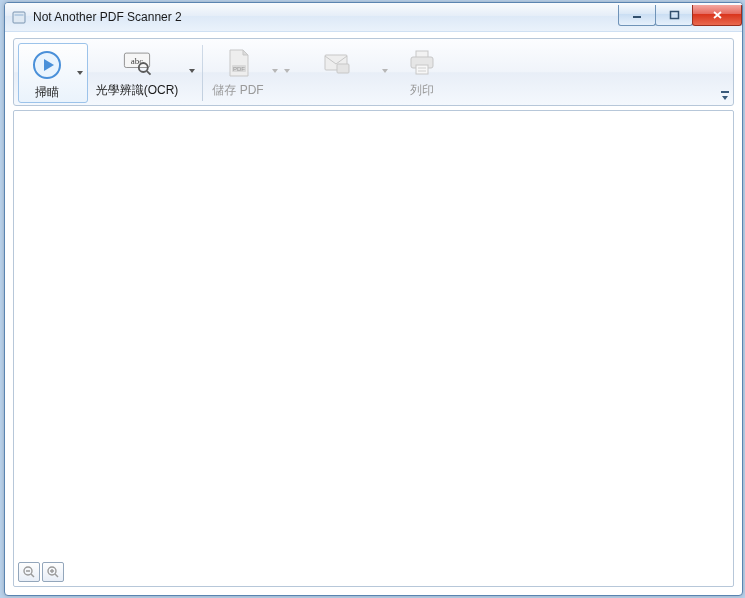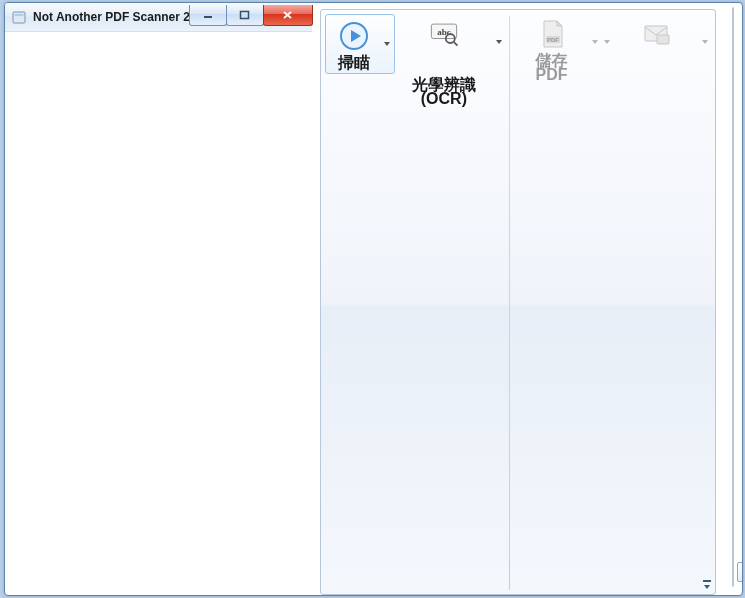--- a/index.html
+++ b/index.html
@@ -1,19 +1,19 @@
 <!DOCTYPE html>
 <html><head>
 <meta charset="utf-8">
 <style>
   html,body{margin:0;padding:0;font-family:"Microsoft JhengHei","Segoe UI",Tahoma,sans-serif;font-size:12px;}
   body{background:#b9d1ea;width:745px;height:598px;overflow:hidden;}
   .window{position:absolute;left:4px;top:2px;width:737px;height:592px;
     background:#fff;border:1px solid #5a84b0;border-radius:4px;box-shadow:0 0 4px rgba(0,0,0,.2);
-    display:flex;flex-direction:row;overflow:hidden;font-weight:bold;}
+    display:flex;flex-direction:column;overflow:hidden;}
   
   .titlebar{height:28px;background:linear-gradient(#f9fbfd,#e6eef8 45%,#dde9f7 46%,#eaf2fb);
     border-bottom:1px solid #cfe0f3;display:flex;align-items:center;padding:0 0 0 6px;}
   .titlebar .app-ico{width:16px;height:16px;margin-right:6px;}
   .titlebar .title{color:#1a1a1a;flex:0 0 auto;}
   .titlebar .spacer{flex:1;}
   .win-btns{display:flex;height:20px;margin-top:-4px;}
   .win-btn{width:36px;height:20px;border:1px solid #6f93b8;border-top:none;margin-left:-1px;
     background:linear-gradient(#f3f8fd,#d9e7f6 45%,#cadef3 46%,#e6f0fb);
     border-bottom-left-radius:3px;border-bottom-right-radius:3px;
@@ -24,21 +24,21 @@
   .win-btns .win-btn:last-child{border-bottom-right-radius:3px;}
   .win-btn svg{display:block;}
   
   .toolstrip{margin:6px 8px 0 8px;border:1px solid #b7c7d9;border-radius:3px;
     background:linear-gradient(#fcfdff,#f0f4fa 50%,#e8eef7 51%,#f4f8fd);
     padding:4px 4px 2px 4px;display:flex;align-items:flex-start;position:relative;}
   .tool{display:flex;flex-direction:column;align-items:center;justify-content:flex-start;
     padding:2px 4px 2px 4px;min-width:54px;color:#1a1a1a;}
   .tool.disabled{color:#9a9a9a;}
   .tool .ico{width:36px;height:36px;display:flex;align-items:center;justify-content:center;margin-bottom:2px;}
-  .tool .lbl{font-size:16px;line-height:14px;text-align:center;max-width:90px;}
+  .tool .lbl{font-size:12px;line-height:14px;text-align:center;max-width:90px;}
   .tool-wrap{display:flex;align-items:flex-start;}
   .tool-wrap .drop{width:12px;height:56px;display:flex;align-items:center;justify-content:center;color:#555;}
   .tool-wrap .drop.disabled{color:#b7b7b7;}
   .sep{width:1px;align-self:stretch;margin:2px 4px;background:linear-gradient(#d0dbe8,#c1cfdf);}
   .scan-group{border:1px solid #9cc3ea;border-radius:3px;padding:1px;
     background:linear-gradient(#fefefe,#eaf3fc);}
   .overflow{position:absolute;right:2px;bottom:2px;width:12px;height:14px;color:#3a5a7a;
     display:flex;align-items:center;justify-content:center;}
   
   .content{flex:1;margin:4px 8px 8px 8px;border:1px solid #b7c7d9;border-radius:2px;
@@ -93,21 +93,21 @@
           </svg>
         </span>
         <span class="lbl">掃瞄</span>
       </div>
       <div class="drop">
           <span class="chev"></span>
         </div>
     </div>
 
 
-    <div class="tool" style="min-width:90px;gap:24px;">
+    <div class="tool" style="min-width:90px;">
       <span class="ico">
         <svg width="40" height="34" viewBox="0 0 40 34">
           <rect x="6" y="6" width="28" height="16" rx="2" fill="#f6f6f6" stroke="#8a8a8a"></rect>
           <text x="20" y="18" text-anchor="middle" font-size="10" fill="#444" font-family="Tahoma">abc</text>
           <circle cx="27" cy="22" r="5" fill="none" stroke="#5a5a5a" stroke-width="2"></circle>
           <line x1="31" y1="26" x2="35" y2="30" stroke="#5a5a5a" stroke-width="2"></line>
         </svg>
       </span>
       <span class="lbl">光學辨識(OCR)</span>
     </div>
@@ -151,20 +151,32 @@
             <path d="M6 10 L17 18 L28 10" fill="none" stroke="#c7c7c7"></path>
             <rect x="18" y="18" width="12" height="9" rx="1" fill="#e4e4e4" stroke="#c7c7c7"></rect>
           </svg>
         </span>
       </div>
       <div class="drop disabled">
           <span class="chev"></span>
         </div>
     </div>
 
+    <div class="tool disabled">
+      <span class="ico">
+        <svg width="34" height="34" viewBox="0 0 34 34">
+          <rect x="11" y="5" width="12" height="7" fill="#f2f2f2" stroke="#c7c7c7"></rect>
+          <rect x="6" y="11" width="22" height="11" rx="2" fill="#e6e6e6" stroke="#c7c7c7"></rect>
+          <rect x="11" y="19" width="12" height="9" fill="#f7f7f7" stroke="#c7c7c7"></rect>
+          <line x1="13" y1="22" x2="21" y2="22" stroke="#cfcfcf"></line>
+          <line x1="13" y1="25" x2="21" y2="25" stroke="#cfcfcf"></line>
+        </svg>
+      </span>
+      <span class="lbl">列印</span>
+    </div>
 
     <div class="overflow">
       <svg width="10" height="12" viewBox="0 0 10 12">
         <rect x="1" y="1" width="8" height="2" fill="currentColor"></rect>
         <polygon points="2,6 8,6 5,10" fill="currentColor"></polygon>
       </svg>
     </div>
   </div>
 
   <div class="content">

